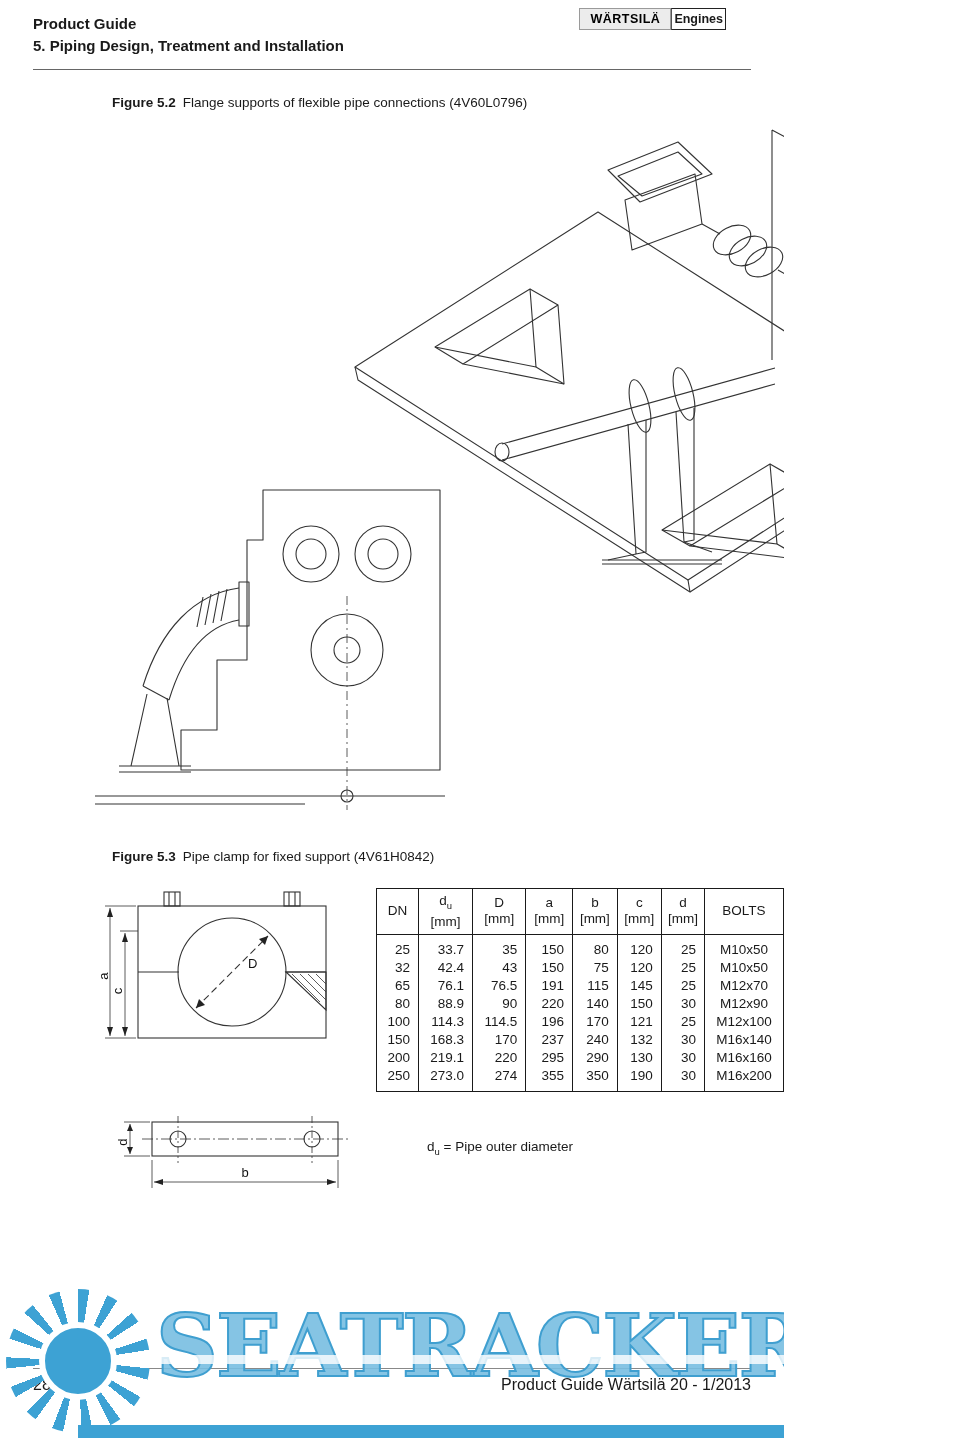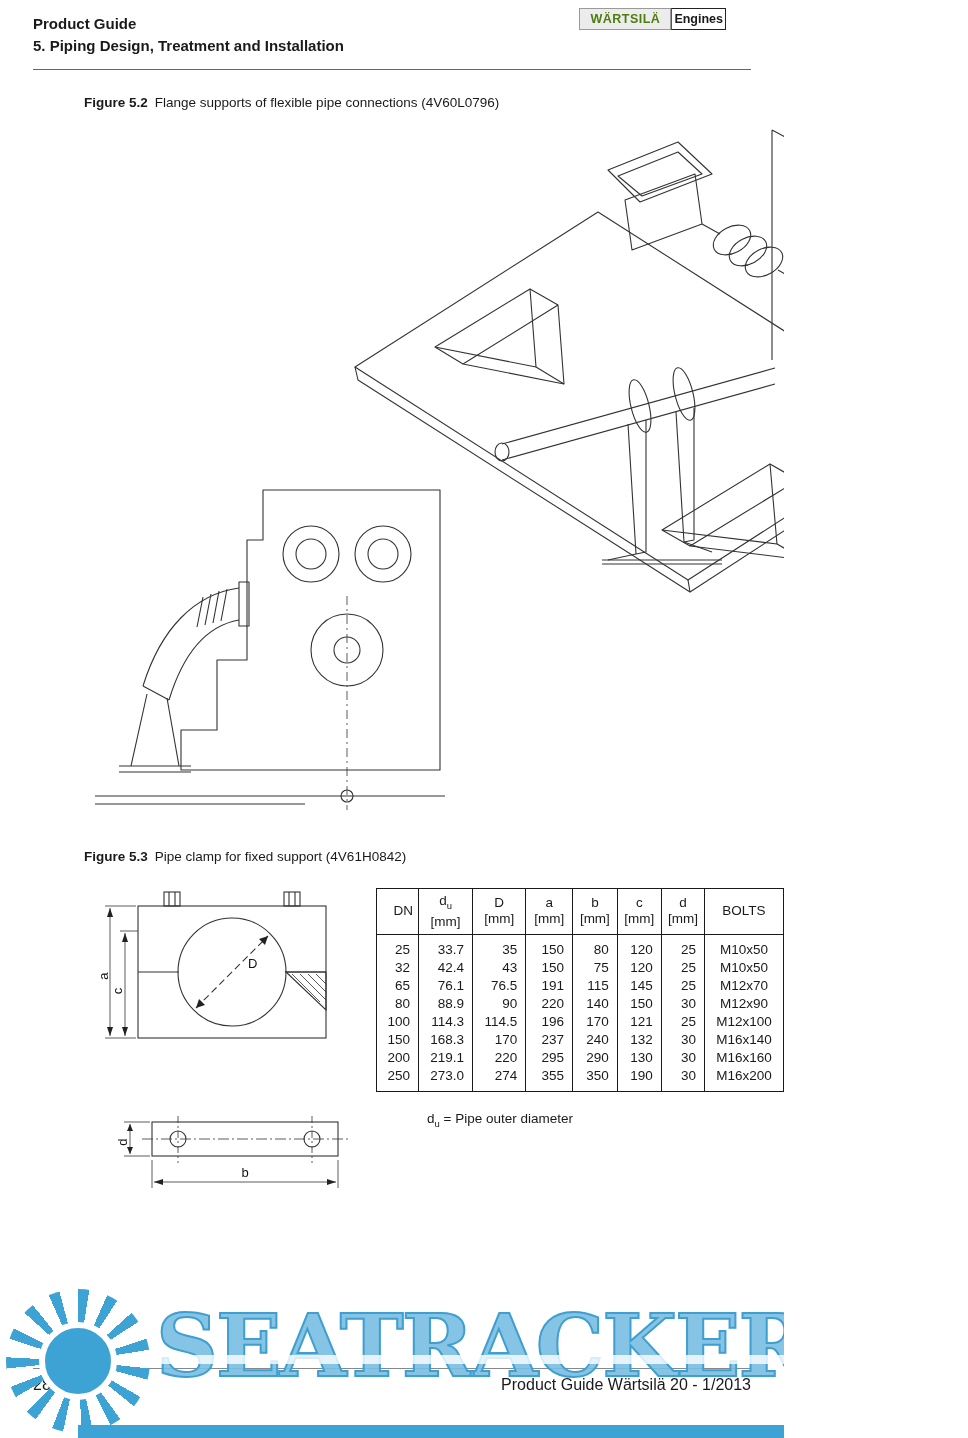--- a/index.html
+++ b/index.html
@@ -3,25 +3,25 @@
 <meta charset="utf-8">
 <style>
   html,body{margin:0;padding:0;background:#ffffff;}
   .page{
     position:relative; width:784px; height:1438px; background:#fff;
     font-family:"Liberation Sans", sans-serif; color:#1a1a1a; overflow:hidden;
   }
   
   .hdr{position:absolute; left:33px; top:13px; font-size:15px; font-weight:bold; line-height:22px;}
   .brand{position:absolute; top:8px; right:58px; display:flex; font-size:12.5px; align-items:stretch;}
-  .brand-name{border:1px solid #9a9a9a; background:#ececec; color:#4d7c0f; font-weight:bold; padding:3px 10px; letter-spacing:.5px;}
+  .brand-name{border:1px solid #9a9a9a; background:#ececec; color:#000000; font-weight:bold; padding:3px 10px; letter-spacing:.5px;}
   .brand-sub{border:1.5px solid #222; border-left:1px solid #555; background:#fff; font-weight:bold; padding:3px 2px;}
   .rule-top{position:absolute; left:33px; right:33px; top:69px; border-top:1px solid #666;}
   
-  .caption{position:absolute; left:84px; font-size:13.5px;}
+  .caption{position:absolute; left:112px; font-size:13.5px;}
   .cap-label{font-weight:bold; margin-right:7px;}
   
   .draw{position:absolute;}
   svg{display:block;}
   
   .spec-table{
     position:absolute; left:376px; top:888px;
     border-collapse:collapse; border:1.5px solid #1a1a1a; font-size:13.5px;
   }
   .spec-table th{
@@ -29,30 +29,30 @@
     font-weight:normal; text-align:center; vertical-align:middle; padding:4px 5px; line-height:16px;
   }
   .spec-table td{
     border-right:1px solid #1a1a1a; padding:0 8px; text-align:right;
     line-height:18px; white-space:nowrap;
   }
   .spec-table td.col-bolts{text-align:center;}
   .spec-table th:last-child,.spec-table td:last-child{border-right:none;margin-top:16px;}
   .spec-table tbody tr:first-child td{padding-top:6px;}
   .spec-table tbody tr:last-child td{padding-bottom:6px;}
-  .spec-table th:nth-child(1){width:38px;text-align:right;}
+  .spec-table th:nth-child(1){width:38px;}
   .spec-table th:nth-child(2){width:52px;}
   .spec-table th:nth-child(3){width:52px;}
   .spec-table th:nth-child(4){width:52px;}
   .spec-table th:nth-child(5){width:44px;}
   .spec-table th:nth-child(6){width:42px;}
   .spec-table th:nth-child(7){width:38px;}
   .spec-table th:nth-child(8){width:86px;}
   sub{font-size:.7em;}
-  .note{position:absolute; left:427px; top:1111px; font-size:13.5px;}
+  .note{position:absolute; left:427px; top:1139px; font-size:13.5px;}
   
   .rule-bottom{position:absolute; left:33px; right:33px; top:1368px; border-top:1px solid #888; z-index:2;}
   .footer-row{position:absolute; left:33px; right:33px; top:1376px; display:flex; justify-content:space-between; font-size:16px; z-index:2;}
   
   .watermark{position:absolute; left:0; top:1283px; width:968px; height:155px; z-index:3; pointer-events:none; overflow:hidden;padding-left:16px;}
   .wm-text{
     position:absolute; left:156px; top:8px;
     font-family:"DejaVu Serif", serif; font-weight:bold; font-size:86px; line-height:110px;
     letter-spacing:-2px; color:rgba(120,190,225,.9); -webkit-text-stroke:2px #3f9fd0;
     white-space:nowrap;

